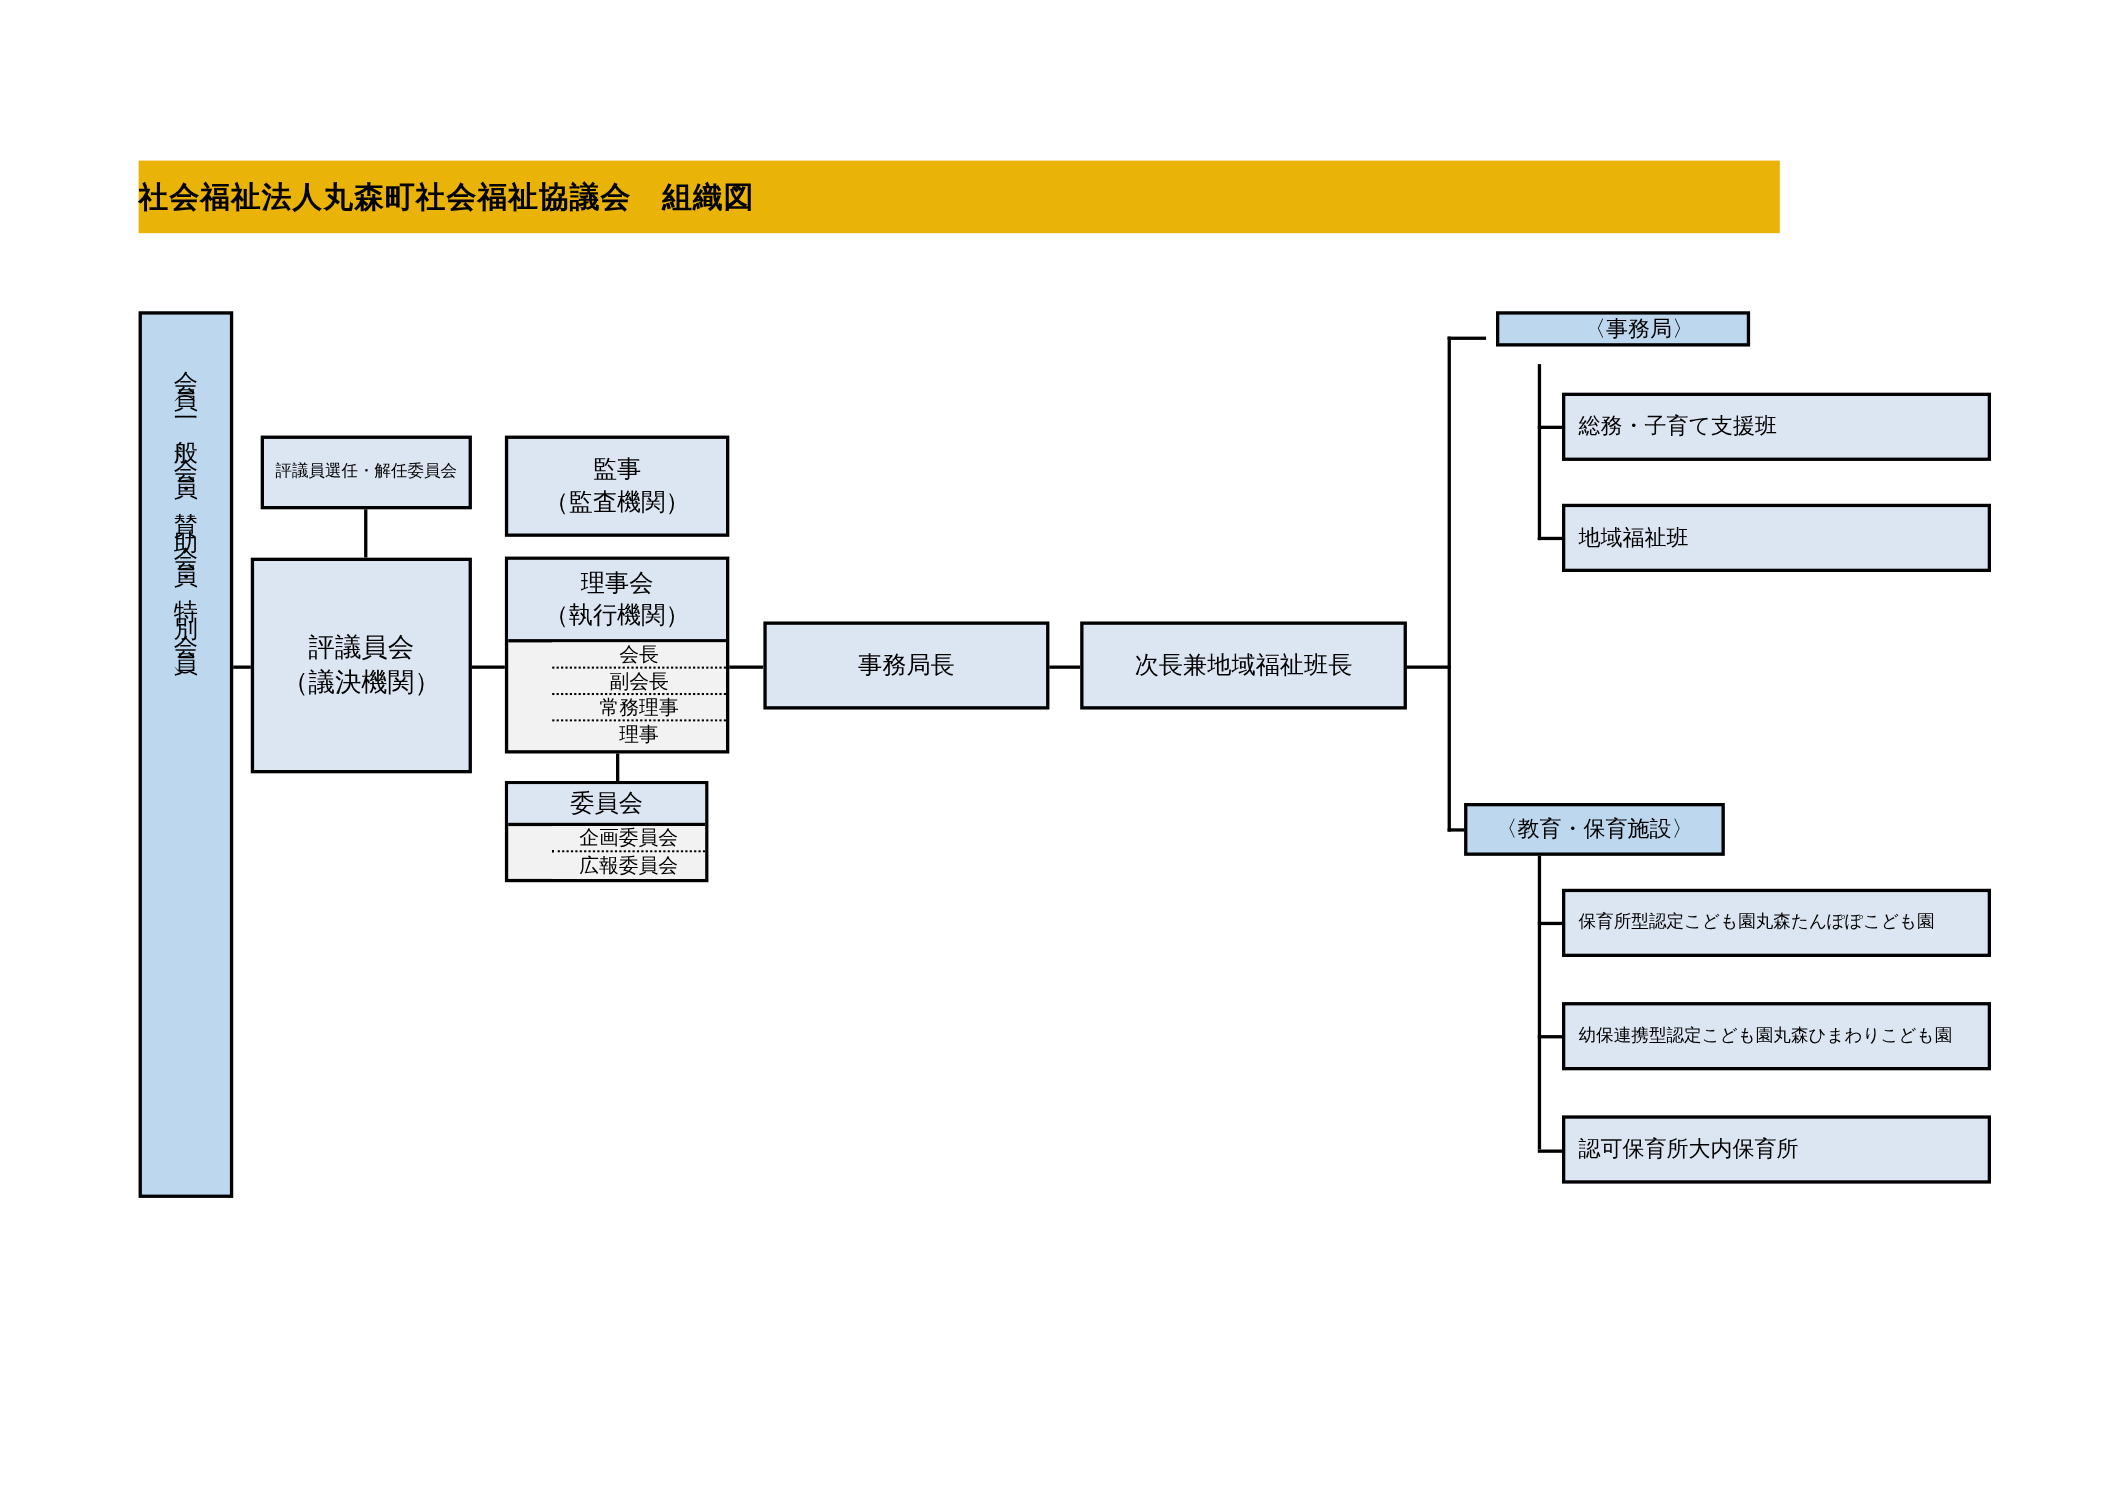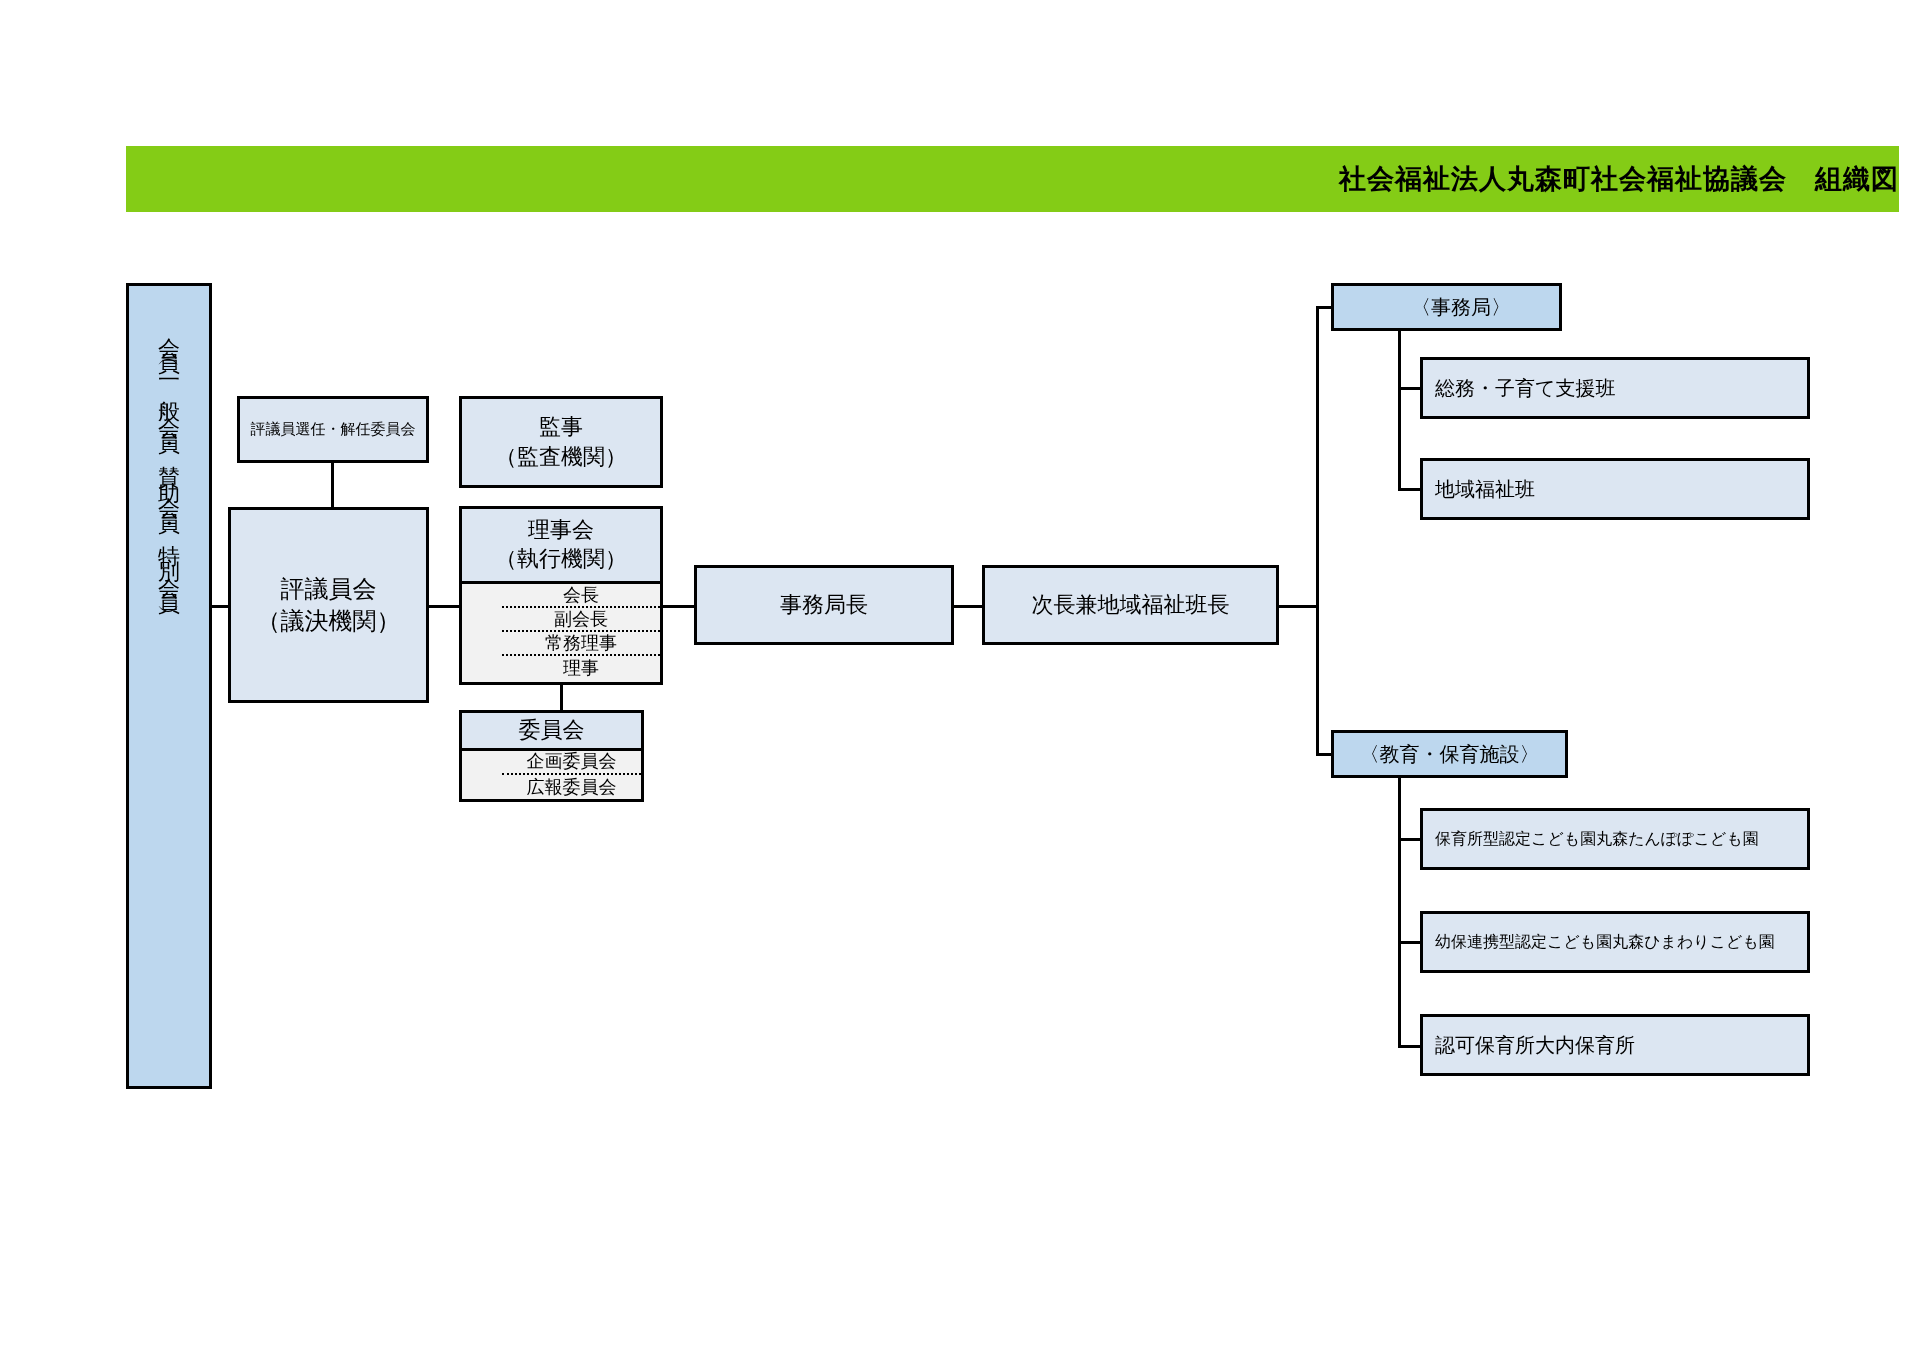--- a/index.html
+++ b/index.html
@@ -18,26 +18,26 @@
     height: 1358px;
     background: #ffffff;
     overflow: hidden;
   }
 
   
   .title-banner {
     position: absolute;
     left: 126px;
     top: 146px;
-    width: 1773px;
+    width: 1492px;
     height: 66px;
-    background: #84cc16;
-    display: flex;
-    align-items: center;
-    justify-content: flex-end;
+    background: #eab308;
+    display: flex;
+    align-items: center;
+    justify-content: flex-start;
   }
   .title-banner .title-text {
     font-size: 27px;
     font-weight: bold;
     letter-spacing: 1px;
     color: #000000;
     white-space: pre;
   }
 
   
@@ -210,21 +210,21 @@
   </div>
 
   <div class="ln ln-h" style="left:1279px; top:605px; width:40px;"></div>
 
   <div class="ln ln-v" style="left:1316px; top:306px; height:450px;"></div>
 
   <div class="ln ln-h" style="left:1316px; top:306px; width:35px;"></div>
 
   <div class="ln ln-h" style="left:1316px; top:753px; width:35px;"></div>
 
-  <div class="box dark" style="left:1331px; top:283px; width:231px; height:48px;padding-left:29px;">
+  <div class="box dark" style="left:1360px; top:283px; width:231px; height:32px;padding-left:29px;">
     <span class="fs-20">〈事務局〉</span>
   </div>
 
   <div class="ln ln-v" style="left:1398px; top:331px; height:160px;"></div>
   <div class="ln ln-h" style="left:1398px; top:387px; width:22px;"></div>
   <div class="ln ln-h" style="left:1398px; top:488px; width:22px;"></div>
 
   <div class="box left-align" style="left:1420px; top:357px; width:390px; height:62px;">
     <span class="fs-20">総務・子育て支援班</span>
   </div>

